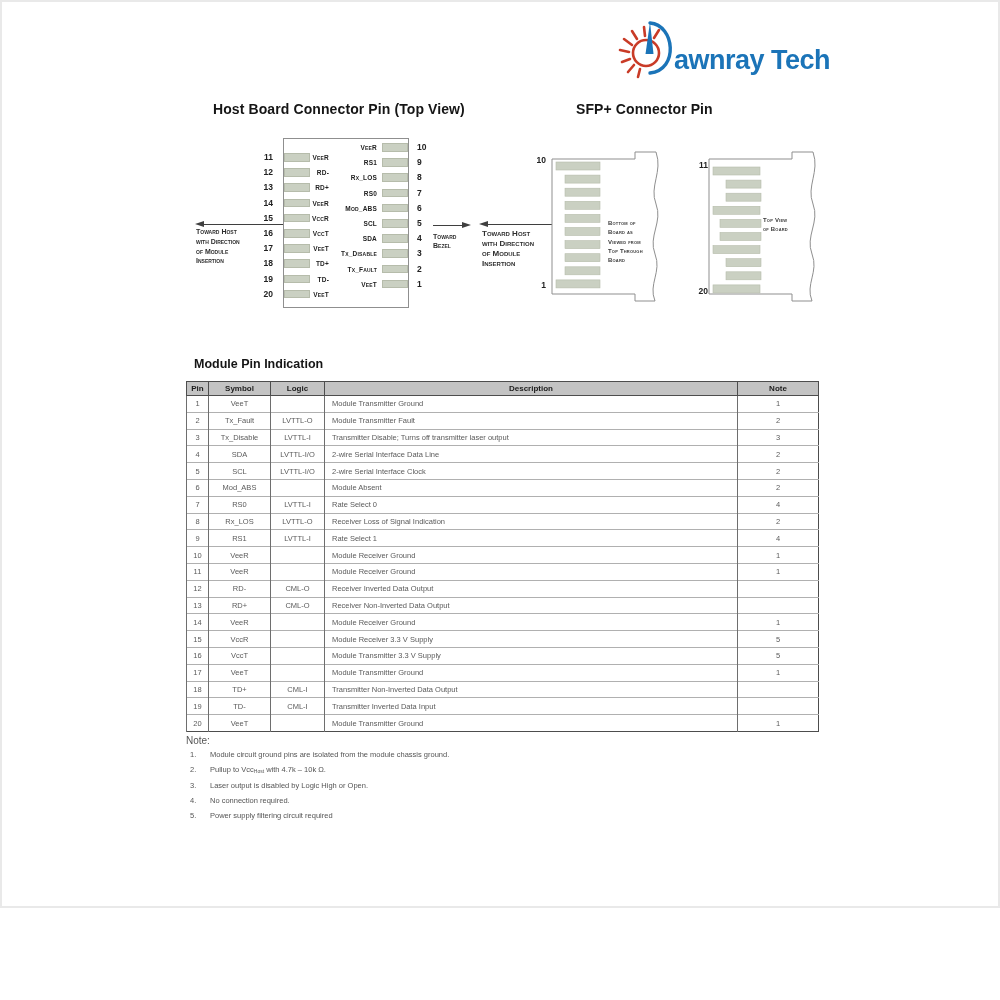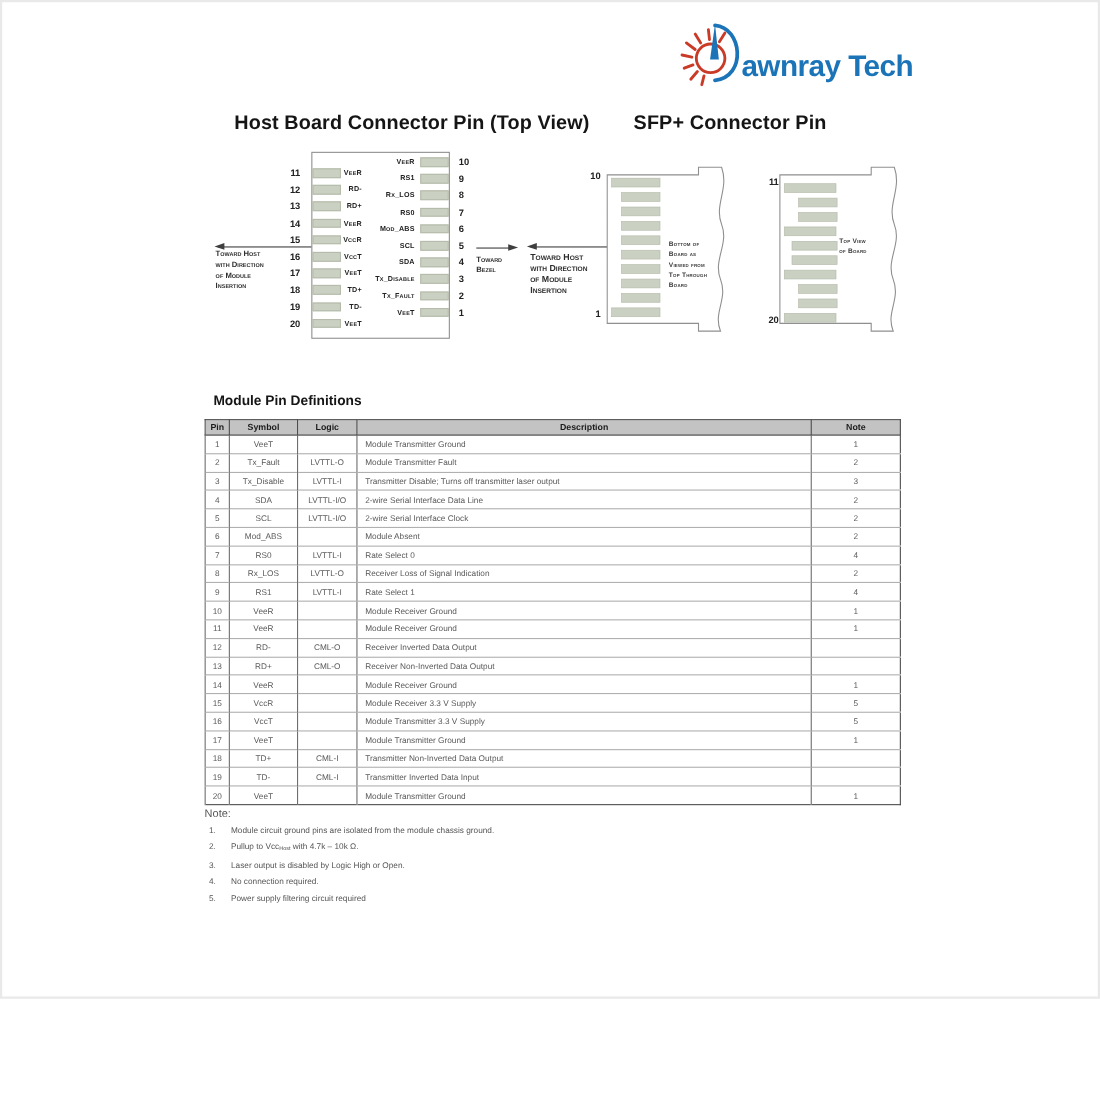--- a/index.html
+++ b/index.html
@@ -3,21 +3,21 @@
 <meta charset="utf-8">
 <style>
   * { margin:0; padding:0; box-sizing:border-box; }
   html,body { width:1000px; height:1000px; background:#fff; }
   body { font-family:"Liberation Sans", sans-serif; position:relative; }
   .page { position:absolute; left:0; top:0; width:1000px; height:908px; background:#fff;
           box-shadow: inset 0 0 0 2px #e9e9e9; overflow:hidden; }
   .abs { position:absolute; }
 
   
-  .sec-title { font-size:18px; font-weight:bold; color:#151515; letter-spacing:0.1px; }
+  .sec-title { font-size:14px; font-weight:bold; color:#151515; letter-spacing:0.1px; }
 
   
   .host-box { border:1px solid #8f8f8f; }
   .pad { background:#cad0c2; border:1px solid #b6bcab; }
   .pin-num { font-weight:bold; font-size:8.5px; color:#222; line-height:10px; }
   .pin-label { font-weight:bold; font-size:6.5px; font-variant:small-caps; color:#222;
                line-height:9px; letter-spacing:0.2px; white-space:nowrap; }
   .dir-caption { font-weight:bold; font-variant:small-caps; color:#2e2e2e; }
   .dir-a { font-size:7px; line-height:9.8px; }
   .dir-b { font-size:7px; line-height:9px; }
@@ -207,21 +207,21 @@
         <rect x="5" y="134.89999999999998" width="47" height="8" fill="#cad0c2" stroke="#b6bcab" stroke-width="0.6"></rect>
       </g>
   </svg>
   <div class="abs pin-num" style="left:690px; top:160px; width:18px; text-align:right;">11</div>
   <div class="abs pin-num" style="left:690px; top:286px; width:18px; text-align:right;">20</div>
   <div class="abs sfp-caption" style="left:763px; top:216px; width:58px;">
       <div>Top View</div>
       <div>of Board</div>
     </div>
 
-  <div class="abs tbl-title" style="left:194px; top:357px;">Module Pin Definitions</div>
+  <div class="abs tbl-title" style="left:194px; top:357px;">Module Pin Indication</div>
   <table class="pins abs" style="left:186px; top:381px;">
     <colgroup>
       <col style="width:22px">
         <col style="width:62px">
         <col style="width:54px">
         <col style="width:413px">
         <col style="width:81px">
     </colgroup>
     <thead>
       <tr>

